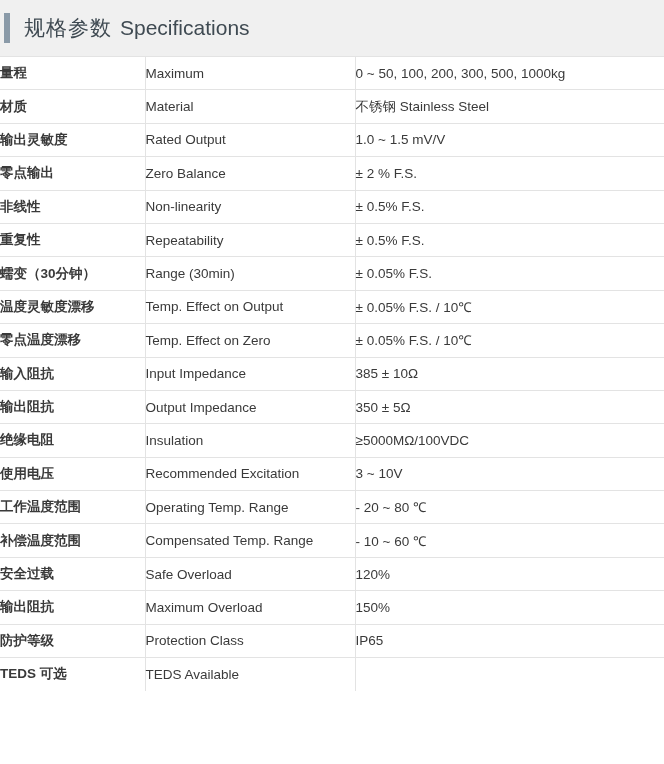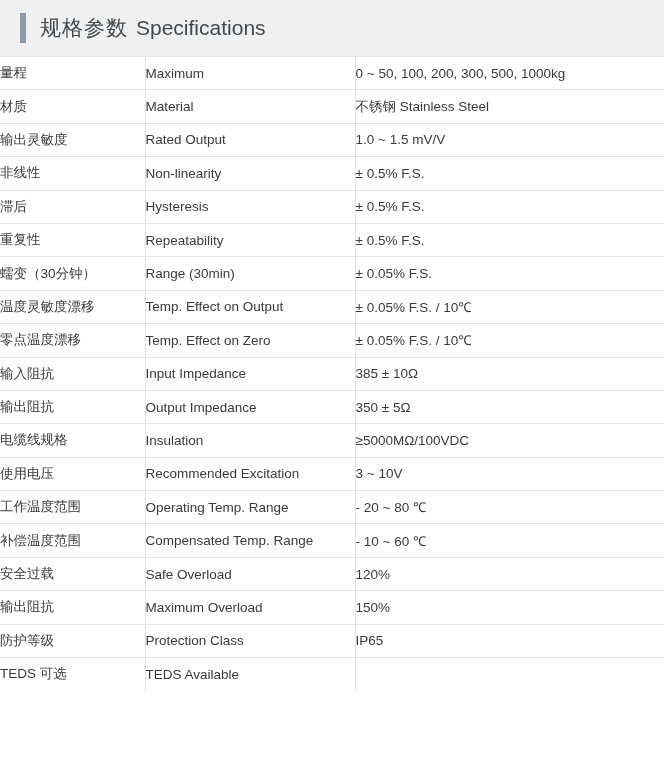--- a/index.html
+++ b/index.html
@@ -15,21 +15,21 @@
   }
   .spec-sheet {
     width: 664px;
     box-sizing: border-box;
   }
   .spec-header {
     height: 56px;
     background: #f0f0f0;
     display: flex;
     align-items: center;
-    padding-left: 20px;
+    padding-left: 4px;
     box-sizing: border-box;
   }
   .spec-header .accent-bar {
     width: 6px;
     height: 30px;
     background: #8a9aa8;
     margin-right: 14px;
     flex: 0 0 auto;
   }
   .spec-header .title-zh {
@@ -55,20 +55,21 @@
     height: 33.4px;
     vertical-align: middle;
     color: #3a3a3a;
     padding: 0;
   }
   td.col-zh {
     width: 145px;
     padding-left: 20px;
     box-sizing: border-box;
     color: #2f3a42;
+    font-weight: bold;
   }
   td.col-en {
     width: 210px;
     padding-left: 16px;
     box-sizing: border-box;
     border-left: 1px solid #e3e3e3;
     color: #3a3a3a;
   }
   td.col-val {
     width: 309px;
@@ -106,30 +107,30 @@
           <td class="col-zh">材质</td>
           <td class="col-en">Material</td>
           <td class="col-val">不锈钢 Stainless Steel</td>
         </tr>
         <tr>
           <td class="col-zh">输出灵敏度</td>
           <td class="col-en">Rated Output</td>
           <td class="col-val">1.0 ~ 1.5 mV/V</td>
         </tr>
         <tr>
+          <td class="col-zh">零点输出</td>
+          <td class="col-en">Zero Balance</td>
+          <td class="col-val">± 2 % F.S.</td>
+        </tr>
+        <tr>
           <td class="col-zh">非线性</td>
           <td class="col-en">Non-linearity</td>
           <td class="col-val">± 0.5% F.S.</td>
         </tr>
         <tr>
-          <td class="col-zh">滞后</td>
-          <td class="col-en">Hysteresis</td>
-          <td class="col-val">± 0.5% F.S.</td>
-        </tr>
-        <tr>
           <td class="col-zh">重复性</td>
           <td class="col-en">Repeatability</td>
           <td class="col-val">± 0.5% F.S.</td>
         </tr>
         <tr>
           <td class="col-zh">蠕变（30分钟）</td>
           <td class="col-en">Range (30min)</td>
           <td class="col-val">± 0.05% F.S.</td>
         </tr>
         <tr>
@@ -146,21 +147,21 @@
           <td class="col-zh">输入阻抗</td>
           <td class="col-en">Input Impedance</td>
           <td class="col-val">385 ± 10Ω</td>
         </tr>
         <tr>
           <td class="col-zh">输出阻抗</td>
           <td class="col-en">Output Impedance</td>
           <td class="col-val">350 ± 5Ω</td>
         </tr>
         <tr>
-          <td class="col-zh">电缆线规格</td>
+          <td class="col-zh">绝缘电阻</td>
           <td class="col-en">Insulation</td>
           <td class="col-val">≥5000MΩ/100VDC</td>
         </tr>
         <tr>
           <td class="col-zh">使用电压</td>
           <td class="col-en">Recommended Excitation</td>
           <td class="col-val">3 ~ 10V</td>
         </tr>
         <tr>
           <td class="col-zh">工作温度范围</td>

